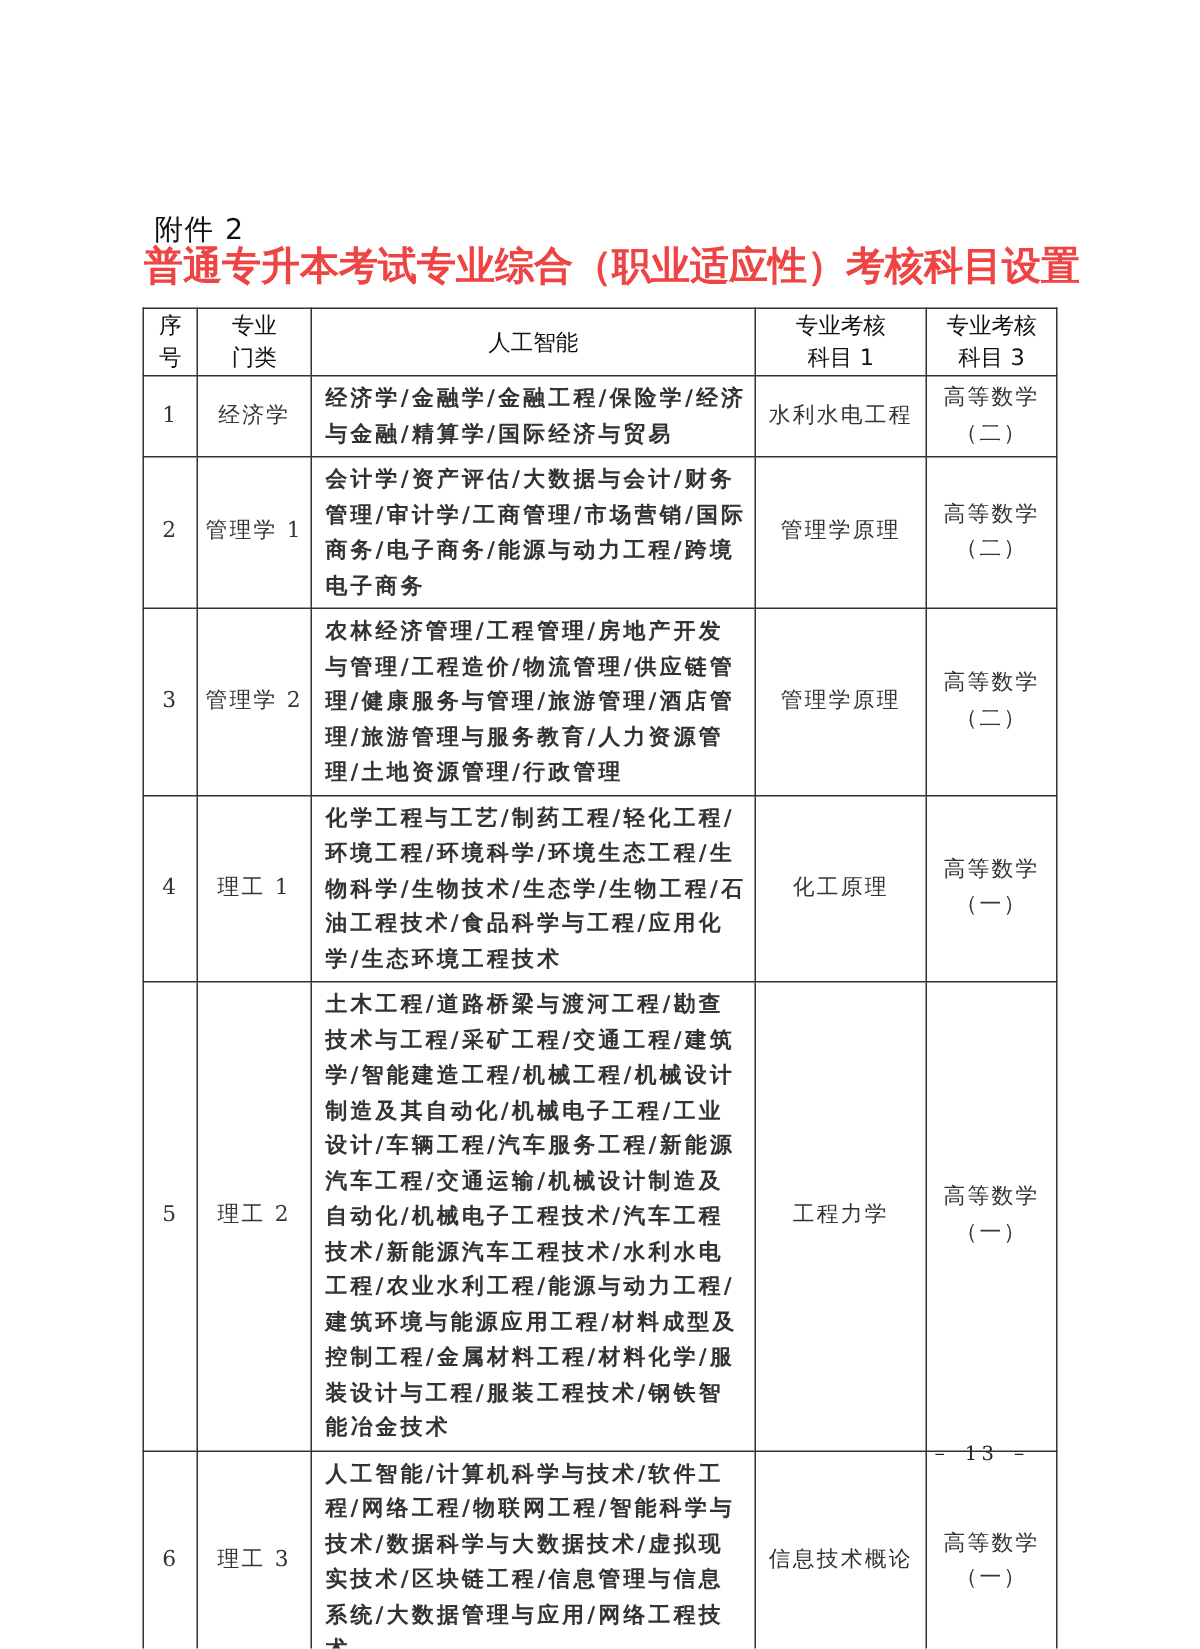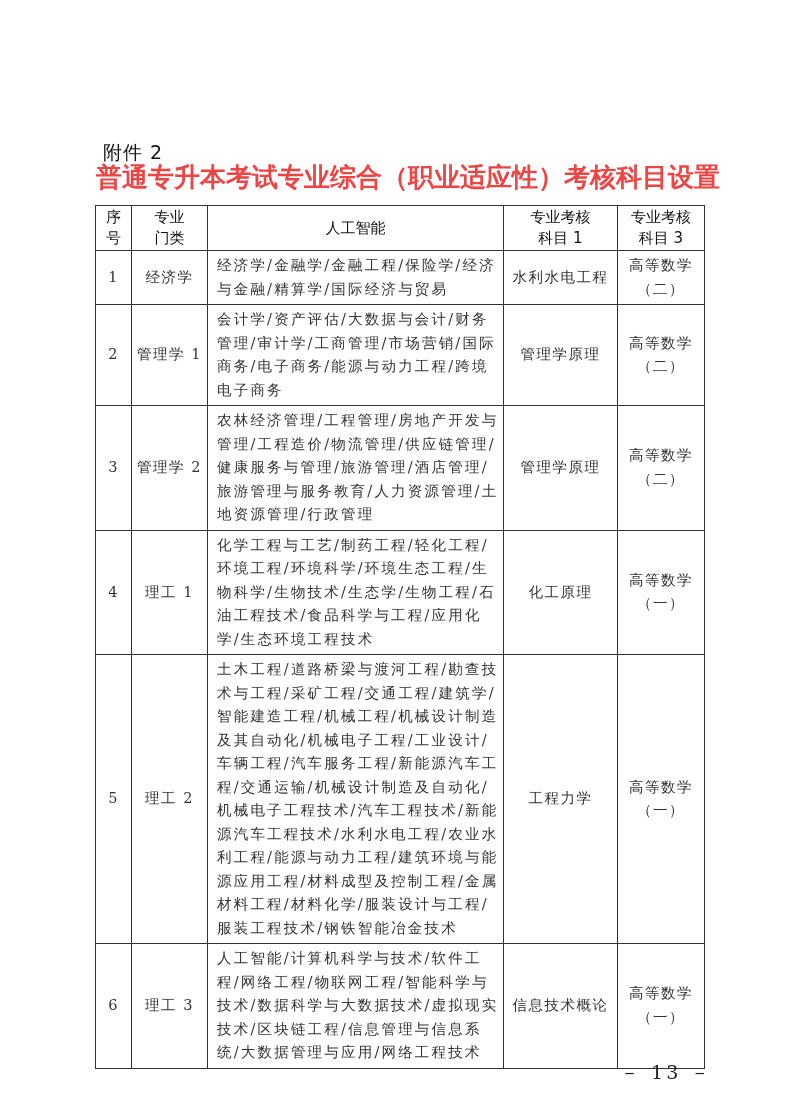--- a/index.html
+++ b/index.html
@@ -68,33 +68,34 @@
     }
     td.col-no {
       font-size: 15px;
       letter-spacing: 0;
     }
     td.col-majors {
       text-align: left !important;
       padding: 3px 4px 3px 9px !important;
       letter-spacing: 2.2px !important;
       word-break: break-all;
+      font-weight: bold;
     }
     td.col-subject2 {
       line-height: 23px;
     }
     .sub2-line {
       display: block;
     }
     .page-number {
       position: absolute;
       left: 620px;
-      top: 1060px;
+      top: 960px;
       font-family: "DejaVu Serif", "Liberation Serif", serif;
-      font-size: 19px;
+      font-size: 13px;
       color: #222;
       letter-spacing: 3px;
     }
   </style>
 </head>
 <body>
 
 <div class="attachment-label">附件 2</div>
 <div class="doc-title">普通专升本考试专业综合（职业适应性）考核科目设置</div>
 

